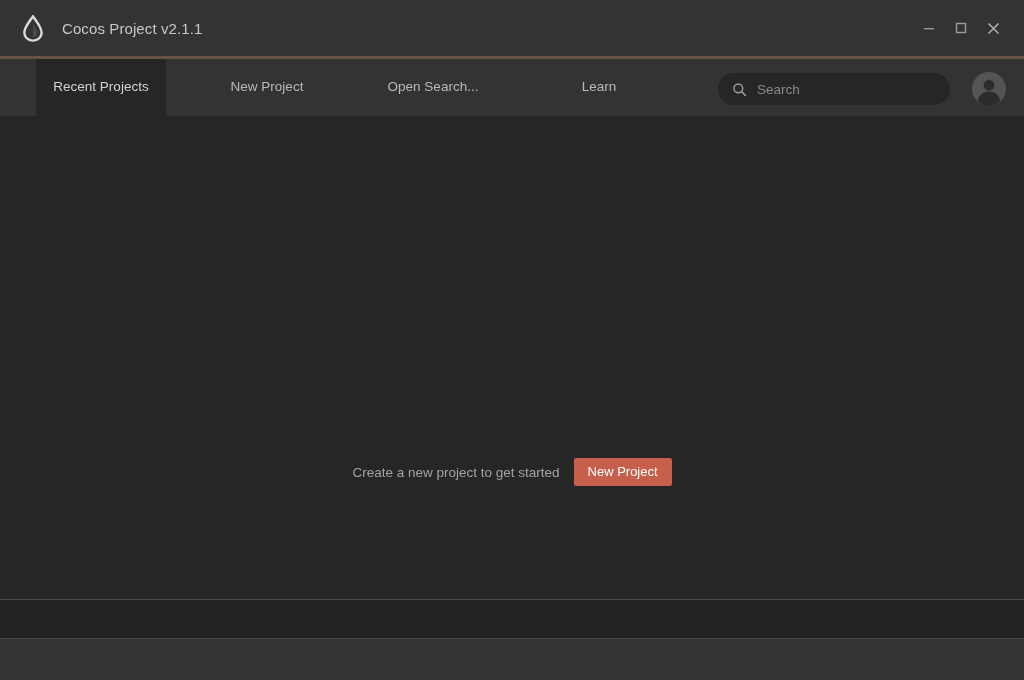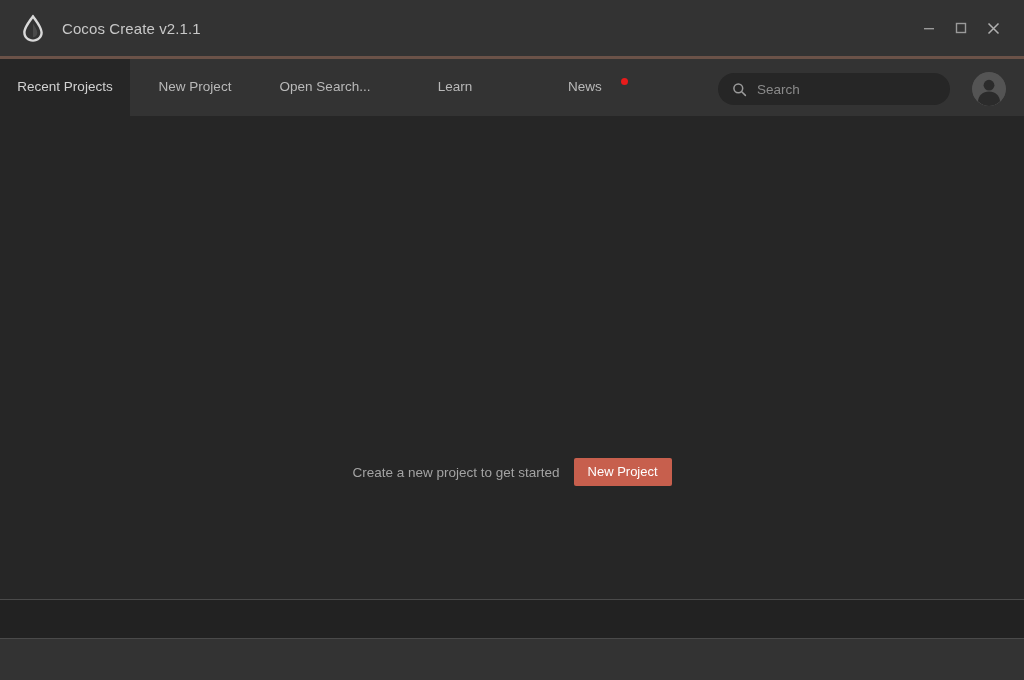--- a/index.html
+++ b/index.html
@@ -90,20 +90,21 @@
   .tab {
     position: relative;
     display: flex;
     align-items: center;
     justify-content: center;
     font-size: 13.5px;
     color: #b9b9b9;
     cursor: pointer;
     user-select: none;
     padding-bottom: 3px;
+    margin-left: 36px;
   }
   .tab.active {
     background: #262626;
     color: #d2d2d2;
   }
 
   .tab-0 { width: 130px; }
   .tab-1 { width: 130px; }
   .tab-2 { width: 130px; }
   .tab-3 { width: 130px; }
@@ -227,21 +228,21 @@
 
   <div class="titlebar">
 
     <span class="app-logo">
       <svg viewBox="0 0 26 30" width="26" height="30" aria-hidden="true">
         <path d="M13 1.5 C13 1.5 3.2 13.2 3.2 19.6 C3.2 25.1 7.6 28.7 13 28.7 C18.4 28.7 22.8 25.1 22.8 19.6 C22.8 13.2 13 1.5 13 1.5 Z M13 5.6 C15.6 9.2 20.4 15.8 20.4 19.6 C20.4 23.7 17.1 26.4 13 26.4 C8.9 26.4 5.6 23.7 5.6 19.6 C5.6 15.8 10.4 9.2 13 5.6 Z" fill="#d9d9d9"></path>
         <path d="M13 10.5 C14.9 13.4 17.3 17.0 17.3 19.8 C17.3 22.6 15.3 24.3 13 24.3 L13 10.5 Z" fill="#8e8e8e" opacity="0.25"></path>
       </svg>
     </span>
 
-    <span class="app-title">Cocos Create v2.1.1</span>
+    <span class="app-title">Cocos Project v2.1.1</span>
 
     <div class="win-controls">
       <div class="win-btn min">
         <span>
           <svg width="12" height="12" viewBox="0 0 12 12" aria-hidden="true">
             <rect x="1" y="6" width="10" height="1.4" fill="#9a9a9a"></rect>
           </svg>
         </span>
       </div>
       <div class="win-btn max">

